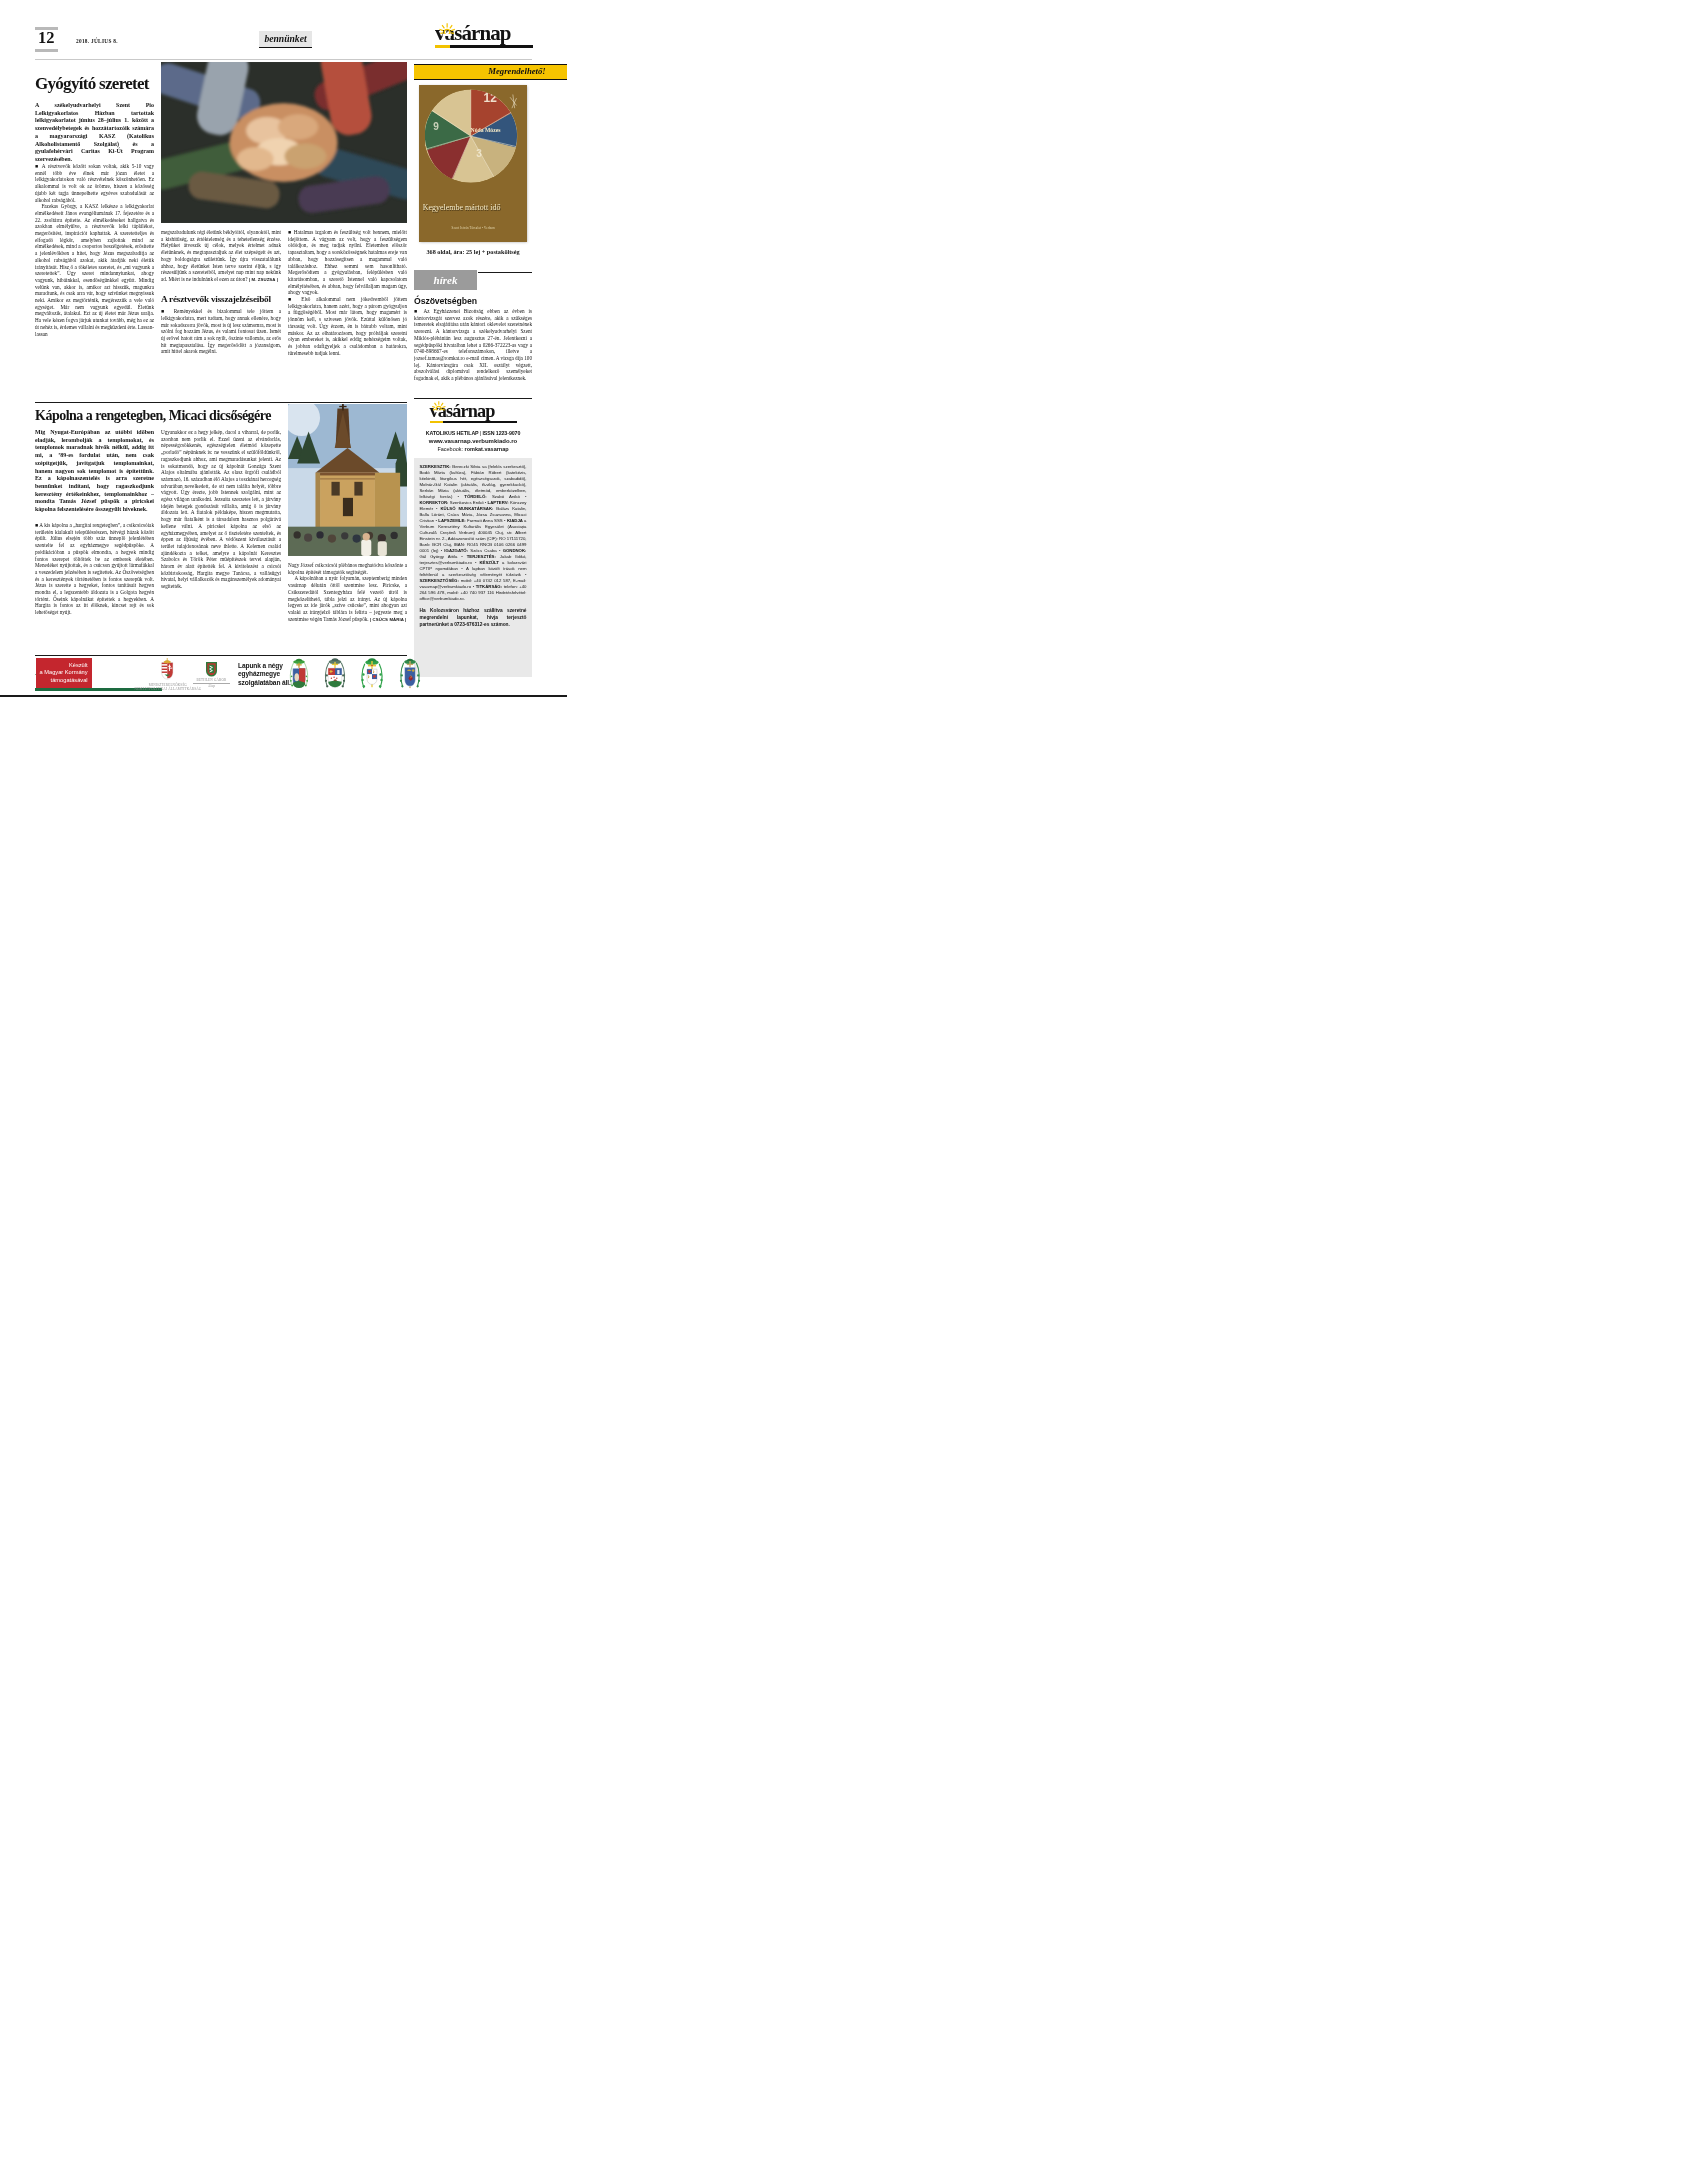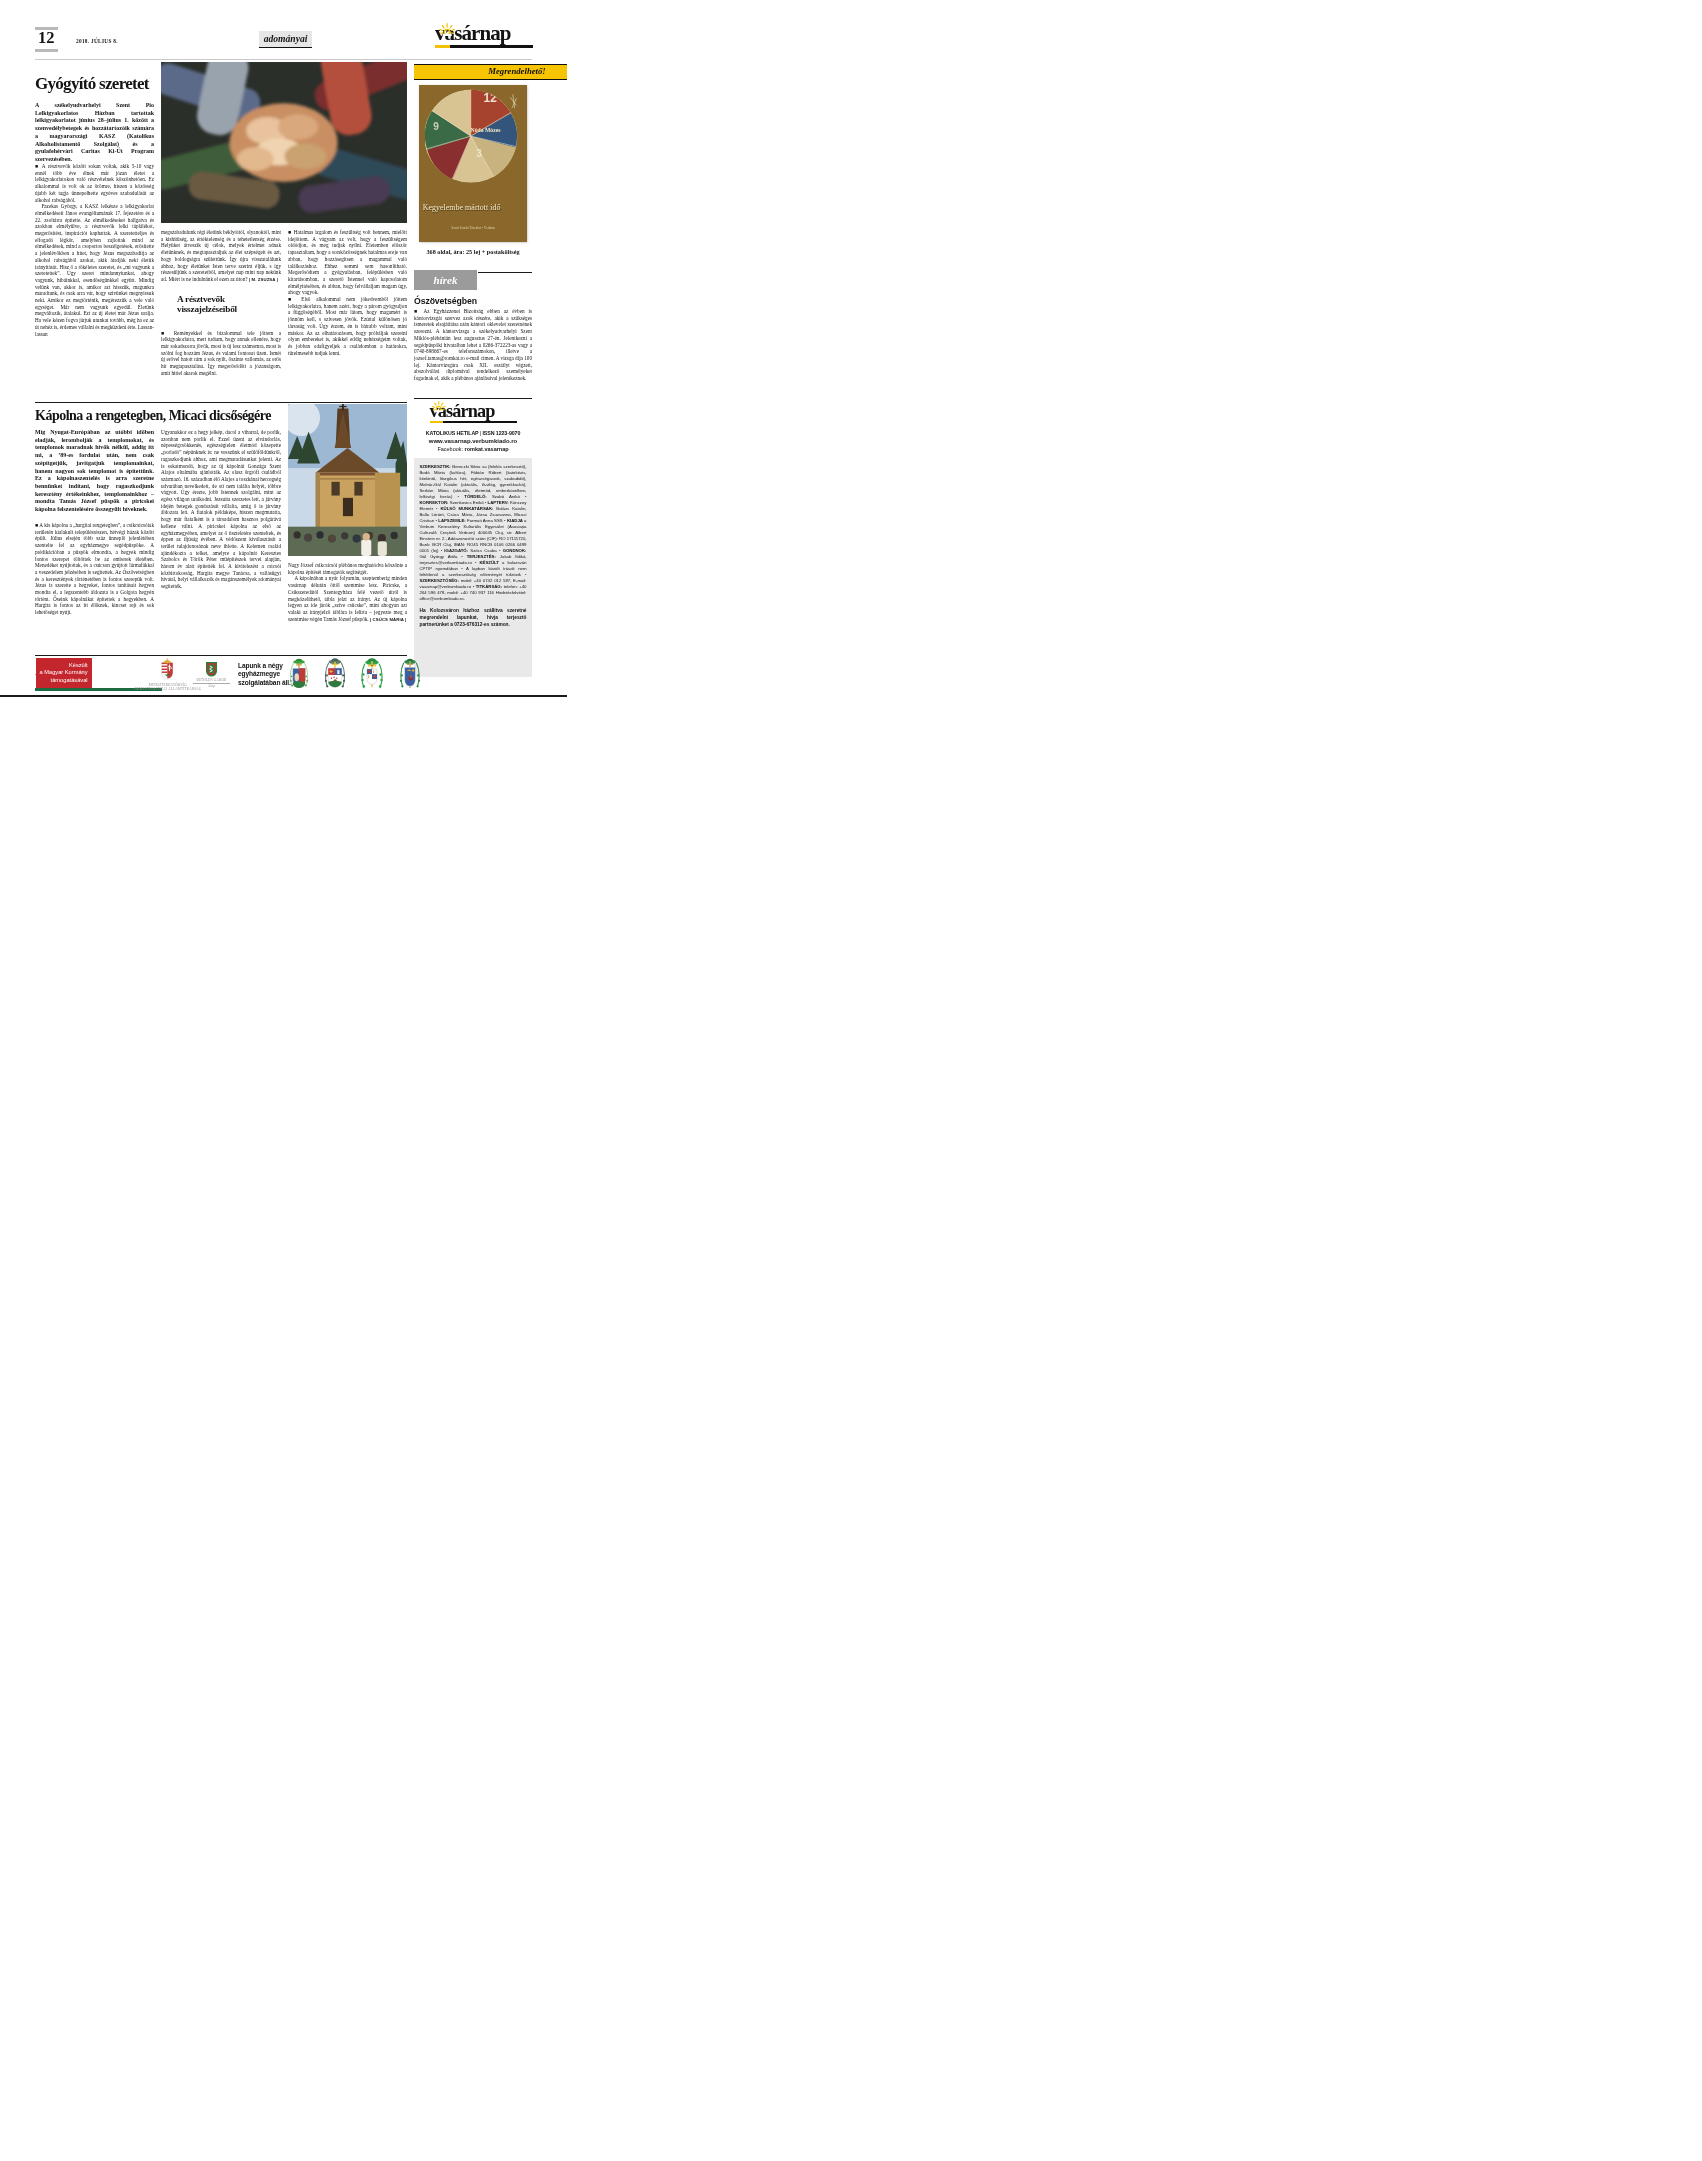--- a/index.html
+++ b/index.html
@@ -6,21 +6,21 @@
   body{width:567px;height:721px;position:relative;font-family:"Liberation Serif","DejaVu Serif",serif;color:#141414;overflow:hidden;}
   .abs{position:absolute;}
   .serif{font-family:"Liberation Serif","DejaVu Serif",serif;}
   .sans{font-family:"Liberation Sans","DejaVu Sans",sans-serif;}
   .body-text{font-size:5.2px;line-height:6.7px;text-align:justify;}
   .body-text p{margin:0;}
   .body-text p.indent{text-indent:6.4px;}
   .lead{font-weight:bold;font-size:6px;line-height:7.7px;text-align:justify;}
   .headline1{font-weight:bold;font-size:17px;letter-spacing:-0.7px;line-height:1;margin:0;}
   .headline2{font-weight:bold;font-size:14px;letter-spacing:-0.5px;line-height:1;margin:0;}
-  .subhead{font-weight:bold;font-size:9.2px;letter-spacing:-0.2px;margin:16px;}
+  .subhead{font-weight:bold;font-size:9.2px;letter-spacing:-0.2px;margin:0;}
   .byline{font-family:"Liberation Sans","DejaVu Sans",sans-serif;font-weight:bold;font-size:4.3px;letter-spacing:0.1px;}
   .col{overflow:hidden;}
   .rule{background:#1a1a1a;}
   .grayrule{background:#c9c9c9;}
   
   .pagenum{font-weight:bold;font-size:16.5px;line-height:1;}
   .pagebar{background:#b9b9b9;height:3.2px;width:23px;}
   .issuedate{font-weight:bold;font-size:5.3px;letter-spacing:0.3px;}
   .section-tab{background:#e6e6e6;border-bottom:1.8px solid #111;font-style:italic;font-weight:bold;font-size:9.6px;text-align:center;line-height:15.6px;}
   
@@ -49,21 +49,21 @@
   .greenbar{background:#1d6b40;}
 </style>
 </head>
 <body>
 
 <div class="abs" style="left:0;top:0;width:567px;height:62px;">
   <div class="abs pagebar" style="left:35px;top:27px;"></div>
   <div class="abs pagenum serif" style="left:38px;top:30px;">12</div>
   <div class="abs pagebar" style="left:35px;top:49px;"></div>
   <div class="abs issuedate serif" style="left:76px;top:38px;">2018. JÚLIUS 8.</div>
-  <div class="abs section-tab serif" style="left:259px;top:31px;width:53px;height:15.6px;">adományai</div>
+  <div class="abs section-tab serif" style="left:259px;top:31px;width:53px;height:15.6px;">bennünket</div>
 
   <div class="abs" style="left:435px;top:23px;width:98px;height:28px;">
     <span class="abs" style="left:2.7px;top:-0.9px;">
       <svg width="18.3" height="13.7" viewBox="0 0 40 30">
         <g stroke="#f2c200" stroke-width="2.6" fill="none">
           <circle cx="20" cy="22" r="6"></circle>
           <line x1="20" y1="12" x2="20" y2="3"></line>
             <line x1="14" y1="14" x2="9" y2="7"></line>
           <line x1="26" y1="14" x2="31" y2="7"></line>
             <line x1="11" y1="19" x2="3" y2="16"></line>

